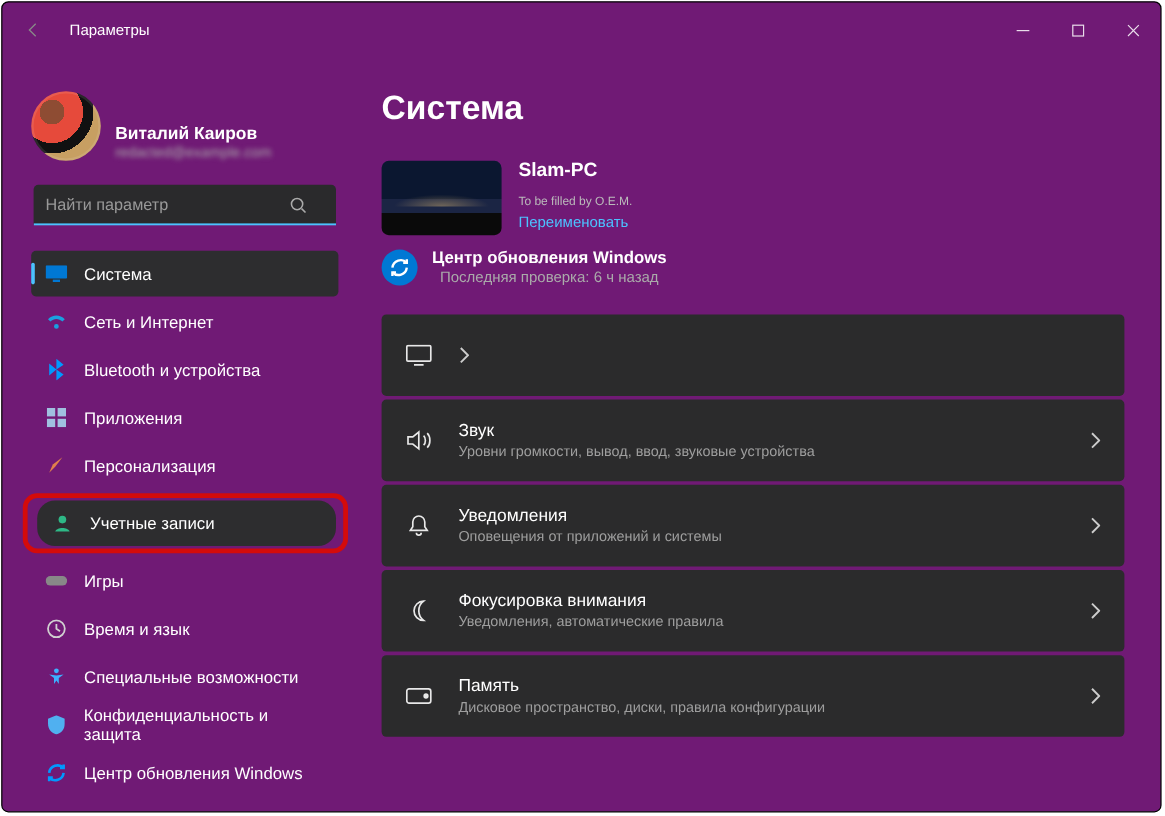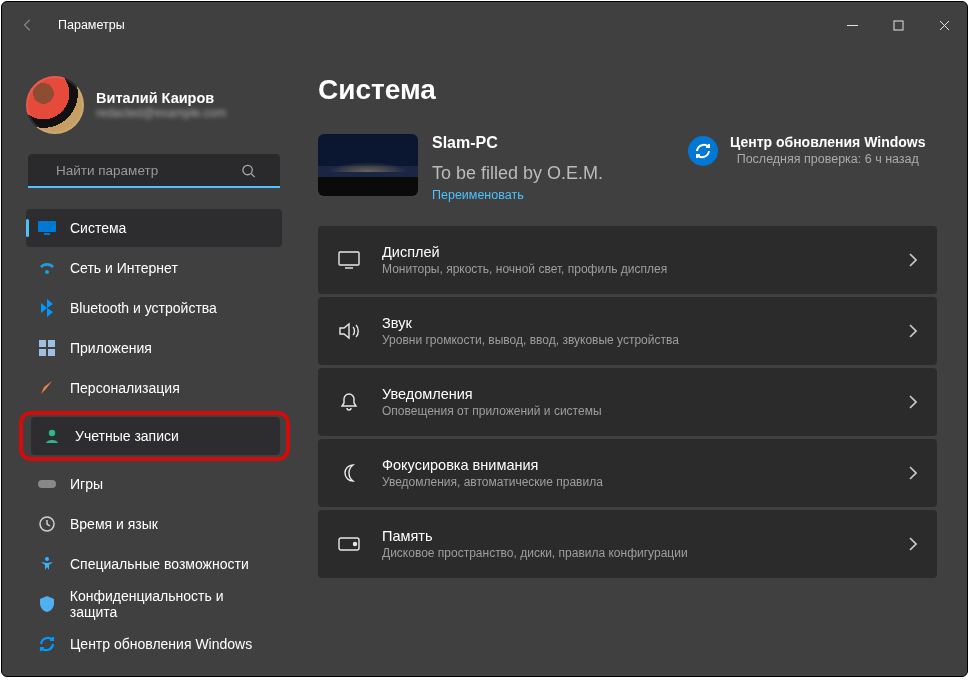--- a/index.html
+++ b/index.html
@@ -1,48 +1,48 @@
 <!DOCTYPE html>
 <html><head>
 <meta charset="utf-8">
 <style>
   * { box-sizing: border-box; margin: 0; padding: 0; }
   body { font-family: "Segoe UI", Arial, sans-serif; background: #fff; width: 971px; height: 680px; overflow: hidden; font-size: 14px; }
-  .window { width: 967px; height: 676px; margin: 1px; background: #404040; border: 1px solid #000; border-radius: 6px; overflow: hidden; display: flex; flex-direction: column; color: #fff; }
+  .window { width: 967px; height: 676px; margin: 1px; background: #701a75; border: 1px solid #000; border-radius: 6px; overflow: hidden; display: flex; flex-direction: column; color: #fff; }
   .titlebar { height: 46px; display:flex; align-items:center; padding-left: 14px; }
   .back-btn { width: 24px; height: 46px; display:flex; align-items:center; justify-content:center; color:#888; }
   .title-text { margin-left: 18px; font-size: 12.5px; color:#fff; font-weight: 500; }
   .title-spacer { flex: 1; }
   .win-btn { width: 46px; height: 46px; display:flex; align-items:center; justify-content:center; color:#fff; opacity:.85; }
   .body { flex:1; display:flex; overflow:hidden; }
   .sidebar { width: 302px; padding: 12px 8px 12px 22px; display:flex; flex-direction:column; gap:0; overflow-y:auto; }
-  .profile { display:flex; align-items:center; gap:12px; margin: 16px 0 20px 2px; }
+  .profile { display:flex; align-items:flex-end; gap:12px; margin: 16px 0 20px 2px; }
   .avatar { width:58px; height:58px; border-radius:50%; background: radial-gradient(circle at 30% 30%, #8e4c33 0 18%, #e64a3b 18% 45%, #111 45% 60%, #c79f62 60% 100%); position:relative; }
   .avatar::after{content:""; position:absolute; inset:0; border-radius:50%; box-shadow: inset 0 0 0 2px rgba(255,255,255,.1);}
   .p-name { font-size:14.5px; font-weight:600; }
   .p-mail { font-size:12px; color:#aaa; filter: blur(2.2px); }
   .search { position:relative; margin: 0 14px 20px 4px; }
-  .search input { width: 252px; height:34px; background:#2a2a2c; border:none; border-bottom:2px solid #4cc2ff; border-radius:4px 4px 0 0; padding: 0 34px 0 28px; color:#fff; font-size:13.5px; outline:none; }
+  .search input { width: 252px; height:34px; background:#2a2a2c; border:none; border-bottom:2px solid #4cc2ff; border-radius:4px 4px 0 0; padding: 0 34px 0 10px; color:#fff; font-size:13.5px; outline:none; }
   .search input::placeholder{ color:#999; }
   .search .icon { position:absolute; right:26px; top:50%; transform:translateY(-50%); color:#aaa; }
   .nav-item { height:38px; display:flex; align-items:center; gap:14px; padding:0 10px 0 12px; border-radius:4px; margin: 1px 14px 1px 2px; color:#fff; font-size:14px; position:relative; }
   .nav-item .ic { width:18px; height:18px; display:flex; align-items:center; justify-content:center; }
   .nav-item.active { background:#2d2d2f; }
   .nav-item.active::before { content:""; position:absolute; left:0; top:10px; bottom:10px; width:3px; background:#4cc2ff; border-radius:3px; }
   .highlight-box { border: 4px solid #d40b0b; border-radius: 12px; padding: 2px; margin: 3px 6px 3px -5px; }
-  .highlight-box .nav-item { margin: 0 4px 0 6px; background:#2d2d2f; }
+  .highlight-box .nav-item { margin: 0 4px 0 6px; background:#2d2d2f;border-radius:15px; }
   
   .content { flex:1; padding: 18px 30px 0 14px; overflow-y:auto; }
   .page-title { font-size:28px; font-weight:600; margin-bottom: 28px; margin-top: 8px; }
-  .top-panels { display:flex; gap: 10px; margin-bottom: 24px; }
+  .top-panels { display:flex; gap: 10px; margin-bottom: 24px; flex-direction: column; }
   .device-tile { display:flex; gap:14px; width: 360px; }
   .device-img { width:100px; height:62px; border-radius:6px; background: linear-gradient(180deg,#0b1730 0 52%,#1b2544 52% 70%,#0a0a0a 70%); position:relative; overflow:hidden; }
   .device-img::after{ content:""; position:absolute; left:10px; right:10px; top:28px; height:10px; border-radius:50% 50% 0 0; background: radial-gradient(ellipse at 50% 100%, rgba(240,200,120,.4),rgba(0,0,0,0) 70%); }
   .dev-name { font-size:16px; font-weight:600; margin-bottom:2px; }
-  .dev-sub { font-size:18px; color:#bbb; margin-bottom:4px;margin-top:11px; }
+  .dev-sub { font-size:10px; color:#bbb; margin-bottom:4px;margin-top:11px; }
   .dev-link { font-size:12.5px; color:#4cc2ff; }
   .update-tile { flex:1; display:flex; gap:12px; }
   .up-ic { width:30px; height:30px; border-radius:50%; background:#0078d4; display:flex; align-items:center; justify-content:center; margin-top:2px;}
   .up-title { font-size:14px; font-weight:600; }
   .up-sub { font-size:12.5px; color:#aaa; margin-top:2px;text-align:center;}
   .cards { display:flex; flex-direction:column; gap:3px; }
   .card { background:#2b2b2c; border-radius:4px; height:68px; display:flex; align-items:center; padding: 0 20px; gap: 22px; }
   .card .c-ic { width:22px; display:flex; align-items:center; justify-content:center; color:#e8e8e8;}
   .card .c-text { flex:1; }
   .card .c-title { font-size:14.5px; font-weight: 400; }
@@ -230,24 +230,20 @@
 
       <div class="cards">
 
         <div class="card">
           <span class="c-ic">
               <svg width="22" height="18" viewBox="0 0 22 18" fill="none" stroke="currentColor" stroke-width="1.4">
                 <rect x="1" y="1" width="20" height="13" rx="1"></rect>
                 <path d="M7 17h8"></path>
               </svg>
             </span>
-          <div class="c-text">
-            <div class="c-title">Дисплей</div>
-            <div class="c-desc">Мониторы, яркость, ночной свет, профиль дисплея</div>
-          </div>
           <span class="chevron">
               <svg width="9" height="14" viewBox="0 0 9 14" fill="none" stroke="currentColor" stroke-width="1.6">
                 <path d="M2 1l6 6-6 6"></path>
               </svg>
             </span>
         </div>
 
         <div class="card">
           <span class="c-ic">
               <svg width="22" height="18" viewBox="0 0 22 18" fill="none" stroke="currentColor" stroke-width="1.4">

